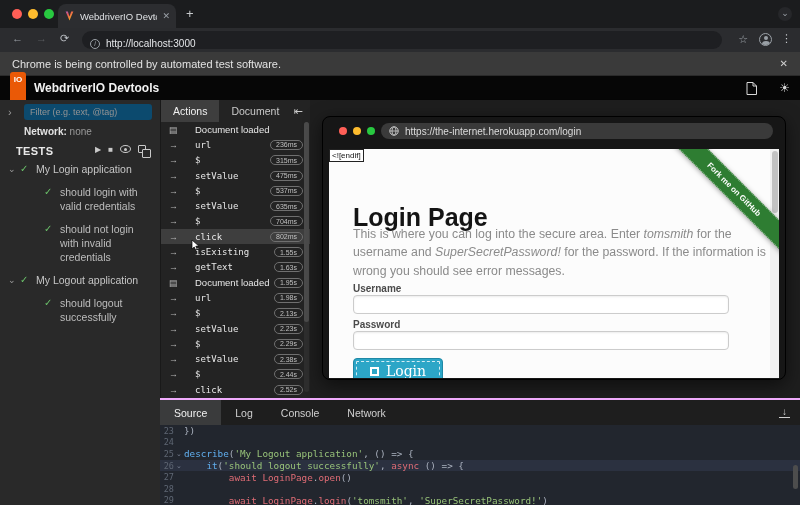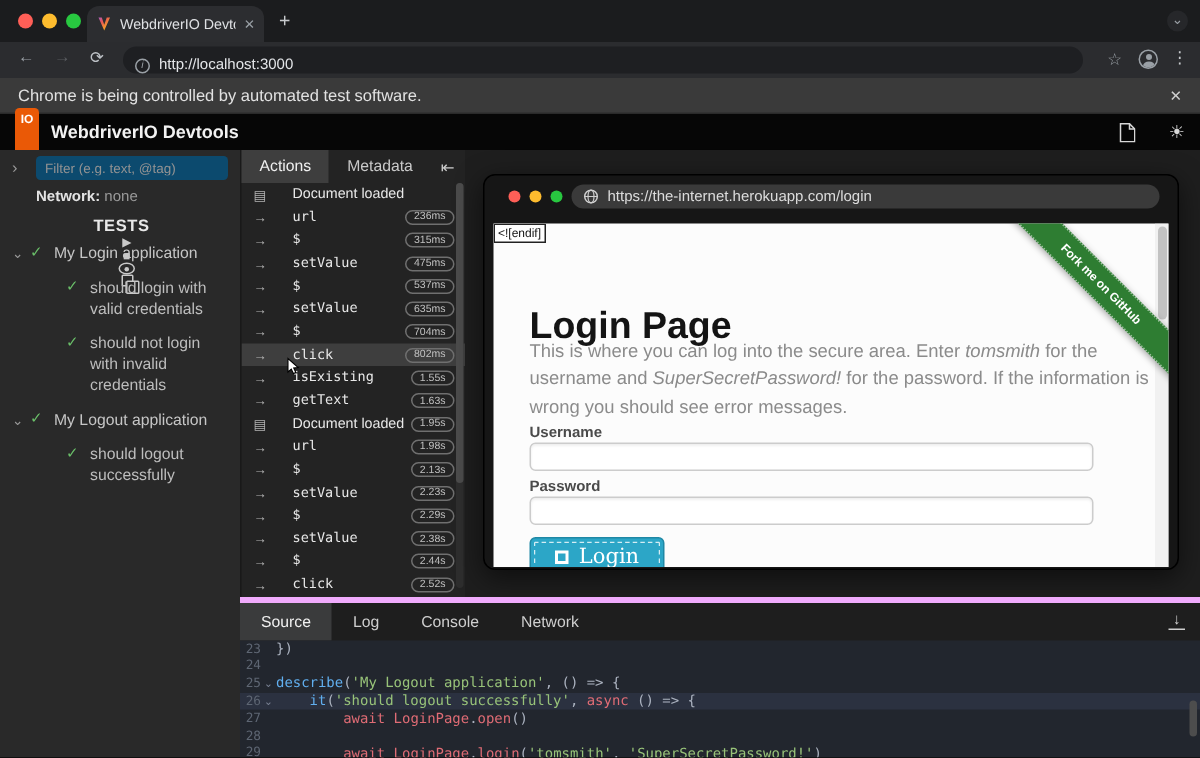--- a/index.html
+++ b/index.html
@@ -56,21 +56,21 @@
 
   
   .sidebar { position:absolute; left:0; top:100px; width:160px; height:405px; background:#292929; }
   .sb-collapse { position:absolute; left:8px; top:6px; color:#9a9a9a; font-size:11px; }
   .filter-input { position:absolute; left:24px; top:4px; width:128px; height:16px; background:#0c4a6e;
                   border:none; border-radius:3px; color:#cfcfcf; font-size:9px; padding:0 6px; outline:none;
                   font-family:"Liberation Sans",sans-serif; }
   .filter-input::placeholder { color:#939393; }
   .status-row { position:absolute; left:24px; top:26px; font-size:10px; color:#9a9a9a; }
   .status-row b { color:#e3e3e3; }
-  .tests-row { position:absolute; left:16px; top:45px; width:130px; display:flex; align-items:center;flex-direction:column; }
+  .tests-row { position:absolute; left:16px; top:45px; width:130px; display:flex; align-items:flex-start; }
   .tests-heading { font-size:11px; font-weight:bold; color:#e8e8e8; letter-spacing:.4px; flex:1; }
   .mini-ic { margin-left:7px; color:#c9c9c9; font-size:8px; line-height:9px; }
   .eye-ic { width:11px; height:8px; border:1px solid #c9c9c9; border-radius:50%; position:relative; }
   .eye-ic::before { content:""; position:absolute; left:3px; top:1.6px; width:3px; height:3px; border-radius:50%; background:#c9c9c9; }
   .layers-ic { width:8px; height:8px; border:1px solid #c9c9c9; border-radius:1px; position:relative; }
   .layers-ic::before { content:""; position:absolute; left:2.6px; top:2.6px; width:7px; height:7px;
                        border:1px solid #c9c9c9; border-radius:1px; background:#292929; }
   .tree { position:absolute; left:0; top:62px; width:160px; }
   .tree-row { display:flex; margin-bottom:9px; font-size:10.5px; line-height:14px; color:#c6c6c6; }
   .tree-row .chev { width:20px; padding-left:8px; color:#9a9a9a; font-size:9px; }
@@ -128,21 +128,21 @@
               border-radius:4px; box-shadow:inset 0 1px 2px rgba(0,0,0,.08); font-size:11px; padding:0 6px; color:#333; }
   .inp-user { top:146px; }
   .inp-pass { top:182px; }
   .login-btn { position:absolute; left:24px; top:209px; width:90px; height:26px; background:var(--login-button-teal);
                border:1px solid #1f88a5; border-radius:4px; display:flex; align-items:center; justify-content:center;
                gap:7px; outline:1px dashed rgba(255,255,255,.8); outline-offset:-4px; }
   .login-sq { width:9px; height:9px; border:2px solid #fff; }
   .login-txt { color:#fff; font-size:14px; font-family:"DejaVu Serif", serif; }
 
   
-  .bottom-panel { position:absolute; left:160px; top:398px; width:640px; height:83px; background:#1e1e1e; border-top:4px solid #f0abfc; }
+  .bottom-panel { position:absolute; left:160px; top:398px; width:640px; height:83px; background:#1e1e1e; border-top:2px solid #f0abfc; }
   .bp-tabbar { position:absolute; left:0; top:0; width:640px; height:25px; display:flex; align-items:stretch; }
   .bp-tab { padding:0 14px; font-size:10.5px; color:#cfcfcf; display:flex; align-items:center; }
   .bp-tab.active { background:#3a3b3c; color:#f1f1f1; }
   .dl-ic { margin-left:auto; margin-right:10px; align-self:center; width:11px; text-align:center;
            color:#cfcfcf; font-size:10px; border-bottom:1.5px solid #cfcfcf; line-height:10px; }
   .code-area { position:absolute; left:0; top:25px; width:640px; height:82px; background:#22262e; overflow:hidden; }
   .code-line { position:relative; height:11.6px; display:flex; align-items:center; }
   .code-line.highlight { background:var(--code-highlight); }
   .ln-num { width:14px; text-align:right; font-family:"DejaVu Sans Mono",monospace; font-size:8.5px; color:#5e6673; flex:0 0 auto; }
   .ln-fold { width:10px; text-align:center; font-size:7px; color:#7a8294; flex:0 0 auto; }
@@ -238,21 +238,21 @@
         <div class="tree-row case">
           <span class="chk">✓</span>
           <span class="lbl">should logout successfully</span>
         </div>
       </div>
   </aside>
 
   <section class="actions-panel">
     <div class="ap-tabbar" id="actions-tabbar">
         <div class="ap-tab active">Actions</div>
-        <div class="ap-tab">Metadata</div>
+        <div class="ap-tab">Document</div>
         <span class="ap-collapse">⇤</span>
       </div>
     <div class="actions-list" id="actions-list">
         <div class="action-row">
           <span class="act-ic">▤</span>
           <span class="act-label doc">Document loaded</span>
         </div>
         <div class="action-row">
           <span class="act-ic">→</span>
           <span class="act-label">url</span>

